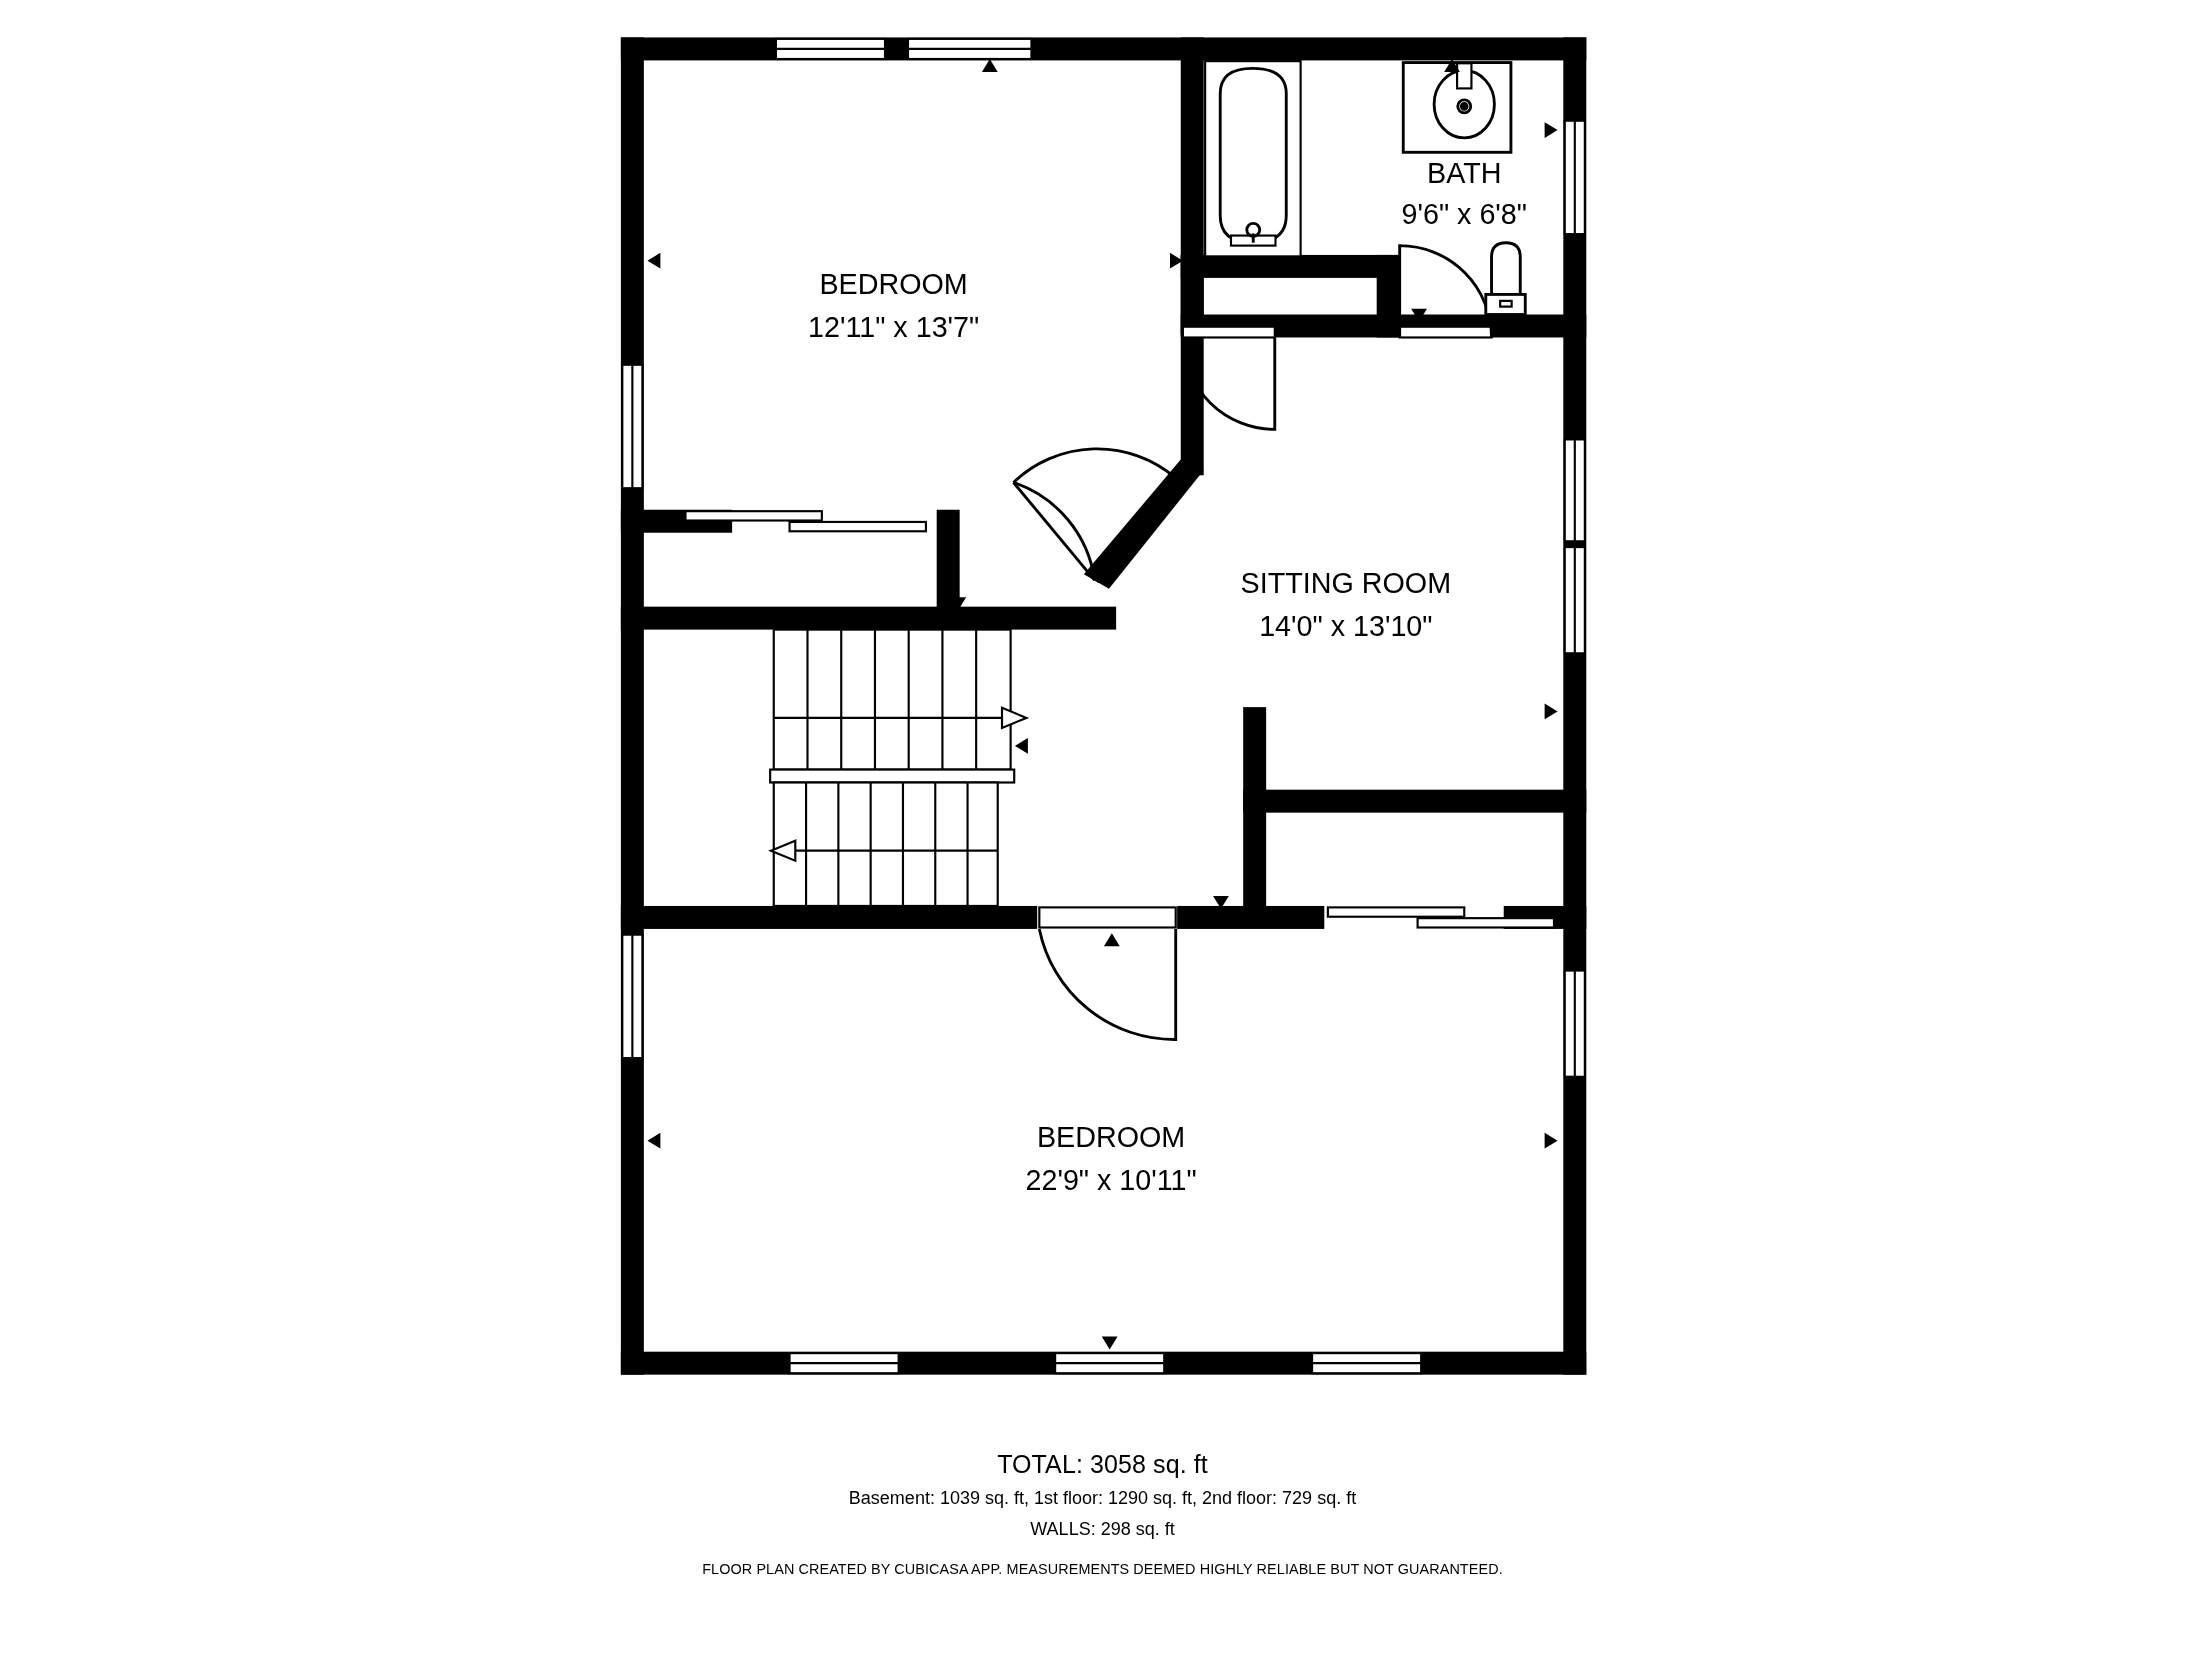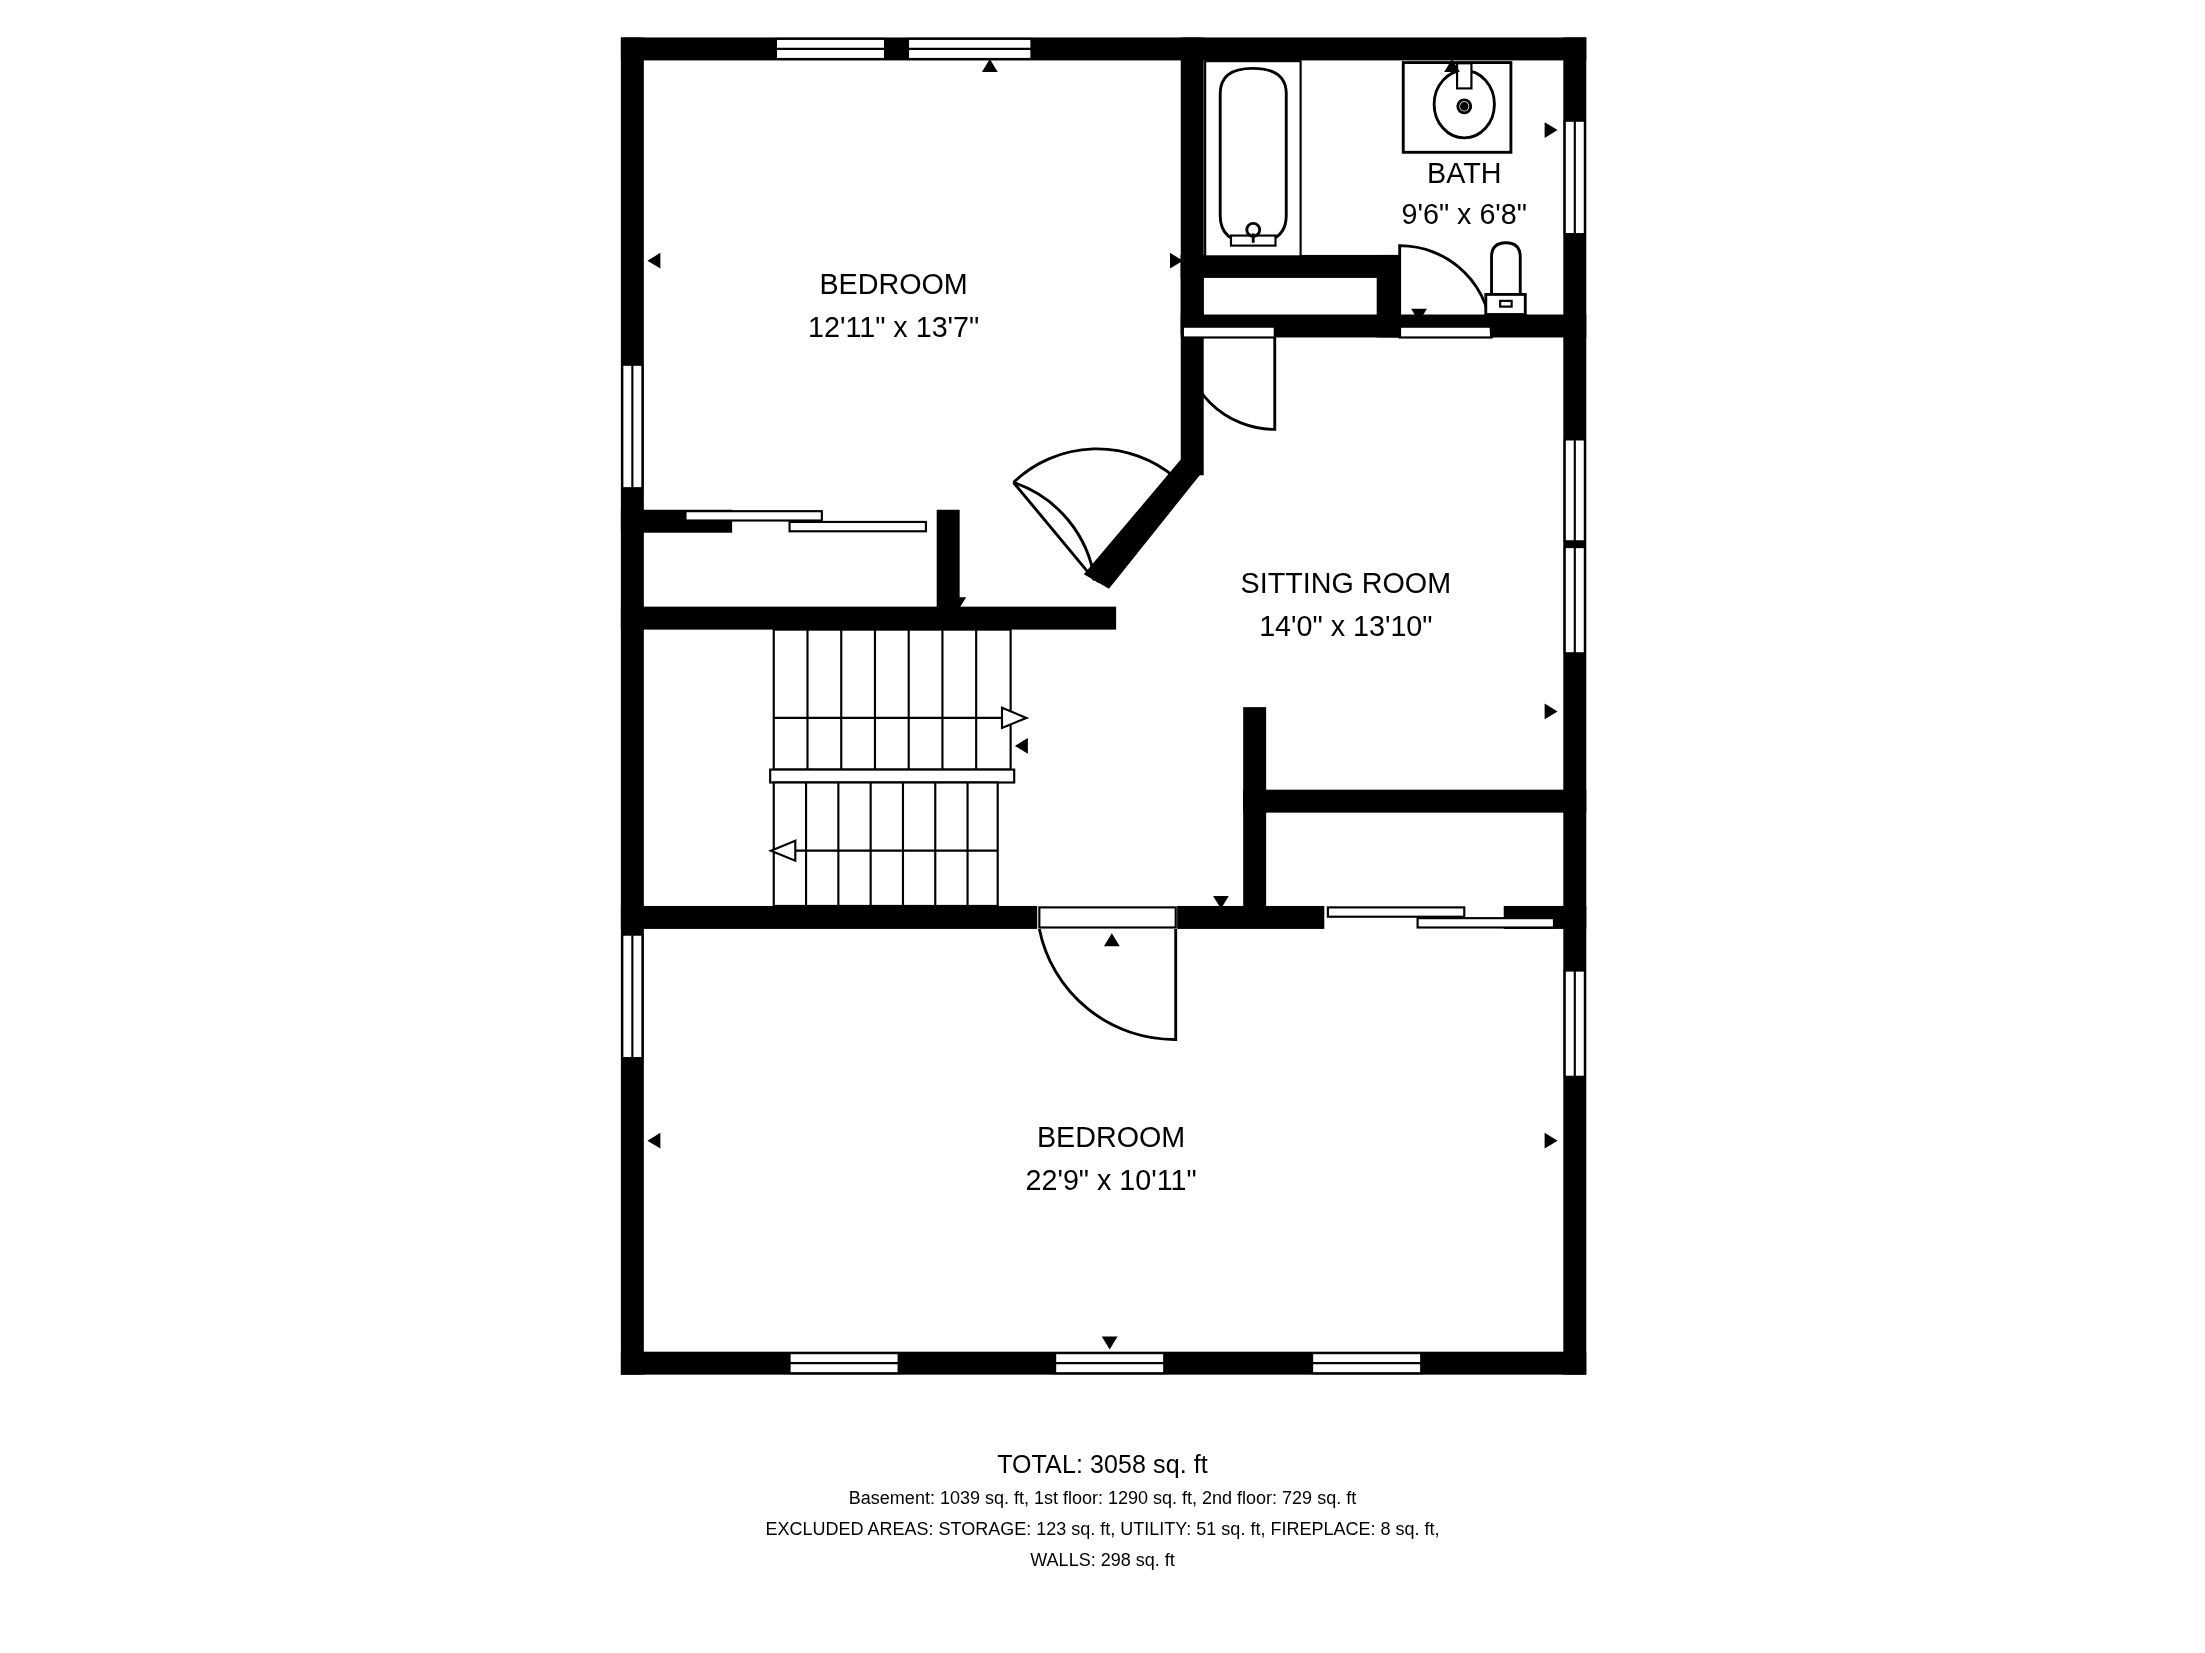--- a/index.html
+++ b/index.html
@@ -231,18 +231,18 @@
 
     <text class="rm-label rm-name" x="1548" y="1598">BEDROOM</text>
     <text class="rm-label rm-dim" x="1548" y="1658">22'9" x 10'11"</text>
   </g>
 
 </svg>
 
 <div id="footer">
   <p class="total">TOTAL: 3058 sq. ft</p>
   <p class="line">Basement: 1039 sq. ft, 1st floor: 1290 sq. ft, 2nd floor: 729 sq. ft</p>
-  <p class="line">EXCLUDED AREAS: STORAGE: 123 sq. ft, UTILITY: 51 sq. ft, FIREPLACE: 8 sq. ft,</p>
   <p class="line">WALLS: 298 sq. ft</p>
+  <p class="disc">FLOOR PLAN CREATED BY CUBICASA APP. MEASUREMENTS DEEMED HIGHLY RELIABLE BUT NOT GUARANTEED.</p>
 </div>
 
 </div>
 
 
 </body></html>

